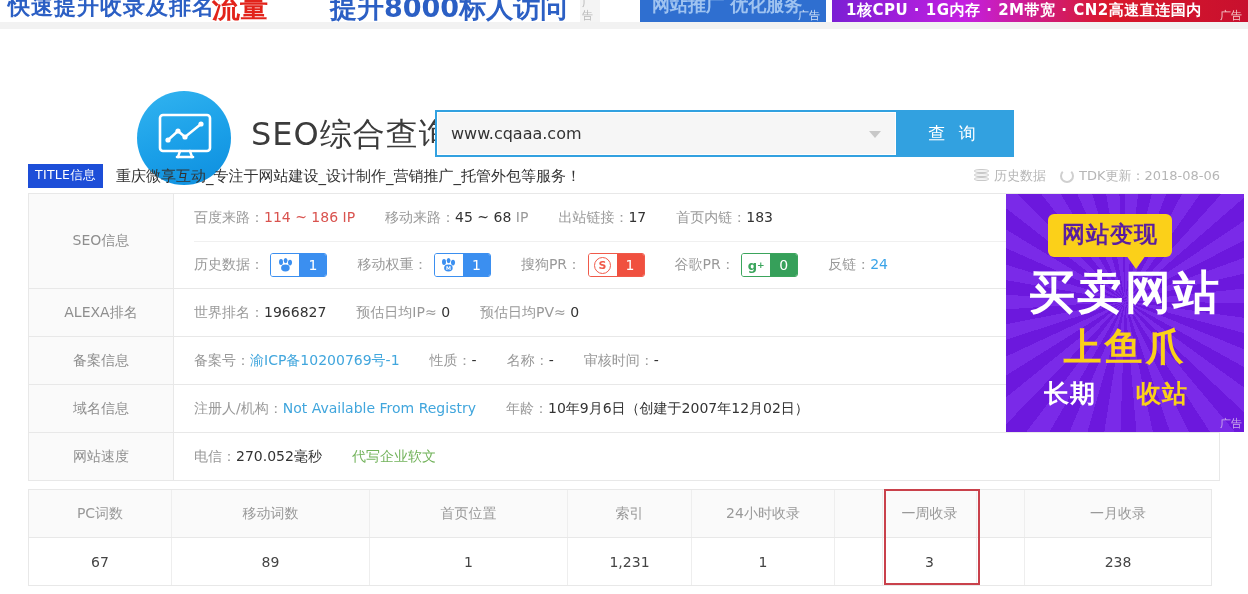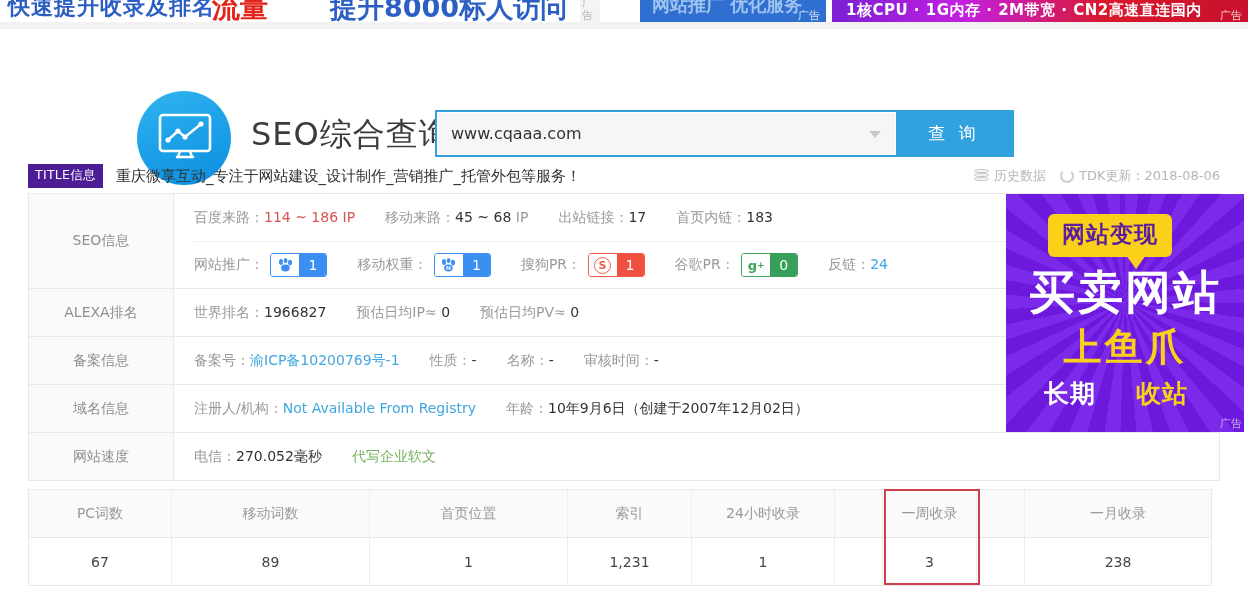--- a/index.html
+++ b/index.html
@@ -123,21 +123,21 @@
 
   
   .title-row {
     position: relative;
     margin: 0 28px;
     width: 1192px;
     height: 34px;
     display: flex; align-items: center;
   }
   .title-tag {
-    background: #4c1d95; color: #fff;
+    background: #1d4ed8; color: #fff;
     font-size: 12.5px; padding: 3px 7px 4px;
     letter-spacing: .3px;
   }
   .title-text {
     margin-left: 13px;
     font-size: 15px; color: #333;
     white-space: nowrap;
   }
   .title-right {
     position: absolute; right: 0; top: 8px;
@@ -382,21 +382,21 @@
         <span>
           <span>出站链接：</span><span class="v-dark">17</span>
         </span>
         <span>
           <span>首页内链：</span><span class="v-dark">183</span>
         </span>
       </div>
 
       <div class="info-sub">
         <span>
-          <span>网站推广：</span>
+          <span>历史数据：</span>
           <span class="badge baidu">
             <span class="bi">
               <svg class="paw" width="15" height="14" viewBox="0 0 15 14">
                 <ellipse cx="3" cy="4" rx="2" ry="3" fill="#3b8ff0"></ellipse>
                 <ellipse cx="7.6" cy="2.6" rx="1.9" ry="2.6" fill="#3b8ff0"></ellipse>
                 <ellipse cx="12" cy="4.6" rx="2" ry="2.8" fill="#3b8ff0"></ellipse>
                 <ellipse cx="7.4" cy="10" rx="4.3" ry="3.4" fill="#3b8ff0"></ellipse>
               </svg>
             </span>
             <span class="bn">1</span>

